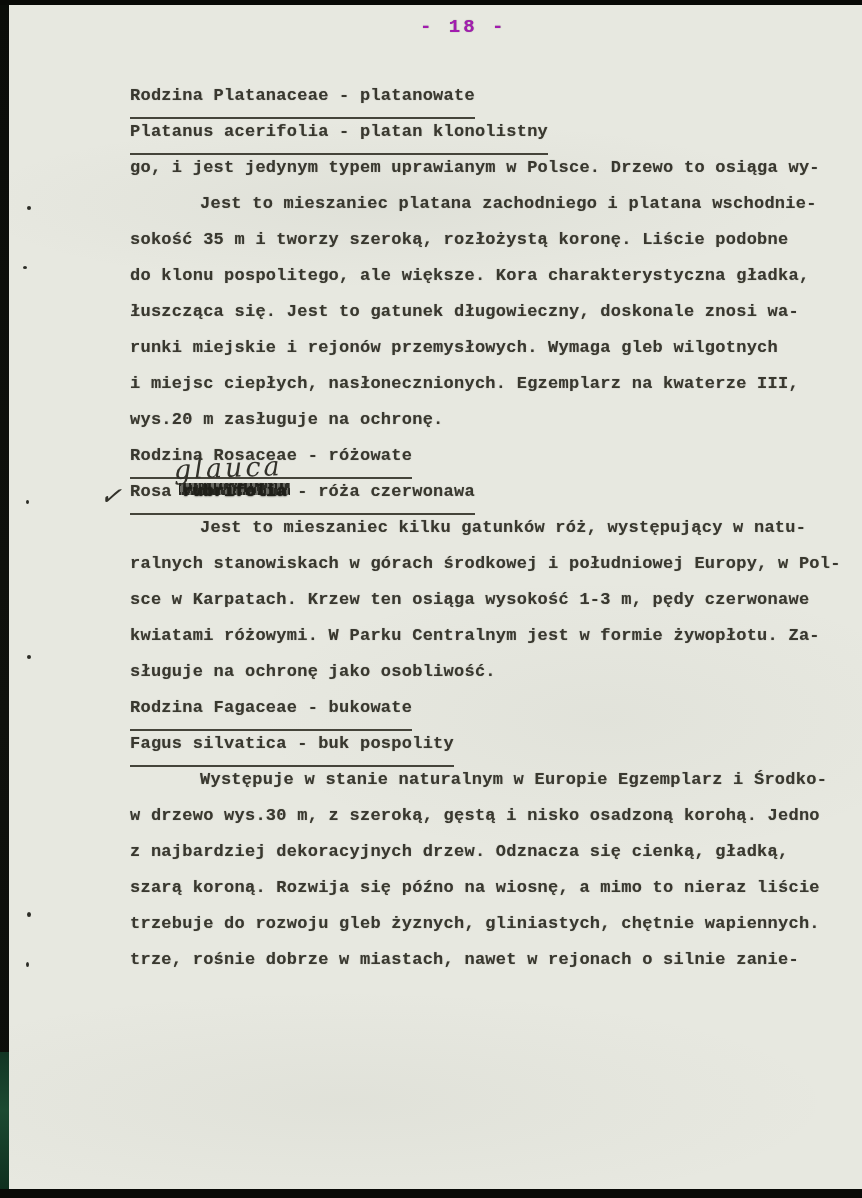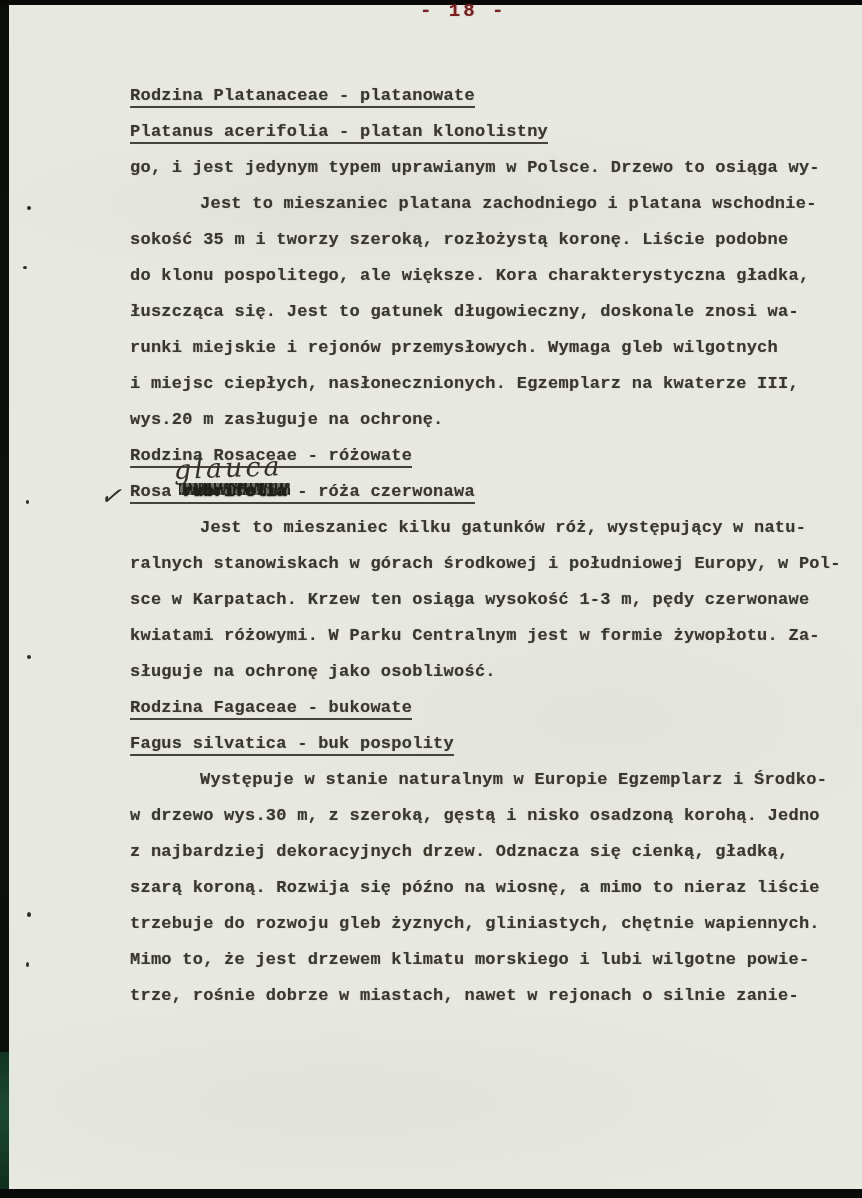--- a/index.html
+++ b/index.html
@@ -12,35 +12,35 @@
       #e7e8e0;
     font-family:"Liberation Mono","DejaVu Sans Mono",monospace;
   }
   .edge-left{position:absolute;left:0;top:0;width:9px;height:1198px;background:linear-gradient(180deg,#0b0d09 0%,#10120d 60%,#0b0d09 100%);}
   .edge-left-green{position:absolute;left:0;top:1052px;width:9px;height:146px;background:linear-gradient(180deg,#123524,#1c4a31 40%,#0e2c1d);}
   .edge-top{position:absolute;left:0;top:0;width:862px;height:5px;background:#090a07;}
   .edge-bottom{position:absolute;left:0;top:1189px;width:862px;height:9px;background:#090a07;}
   .speck{position:absolute;background:#2c2c26;border-radius:50%;}
 
   .pagenum{
-    position:absolute;left:420px;top:0;
-    font-size:19px;font-weight:bold;letter-spacing:3px;color:#7f1d1d;
+    position:absolute;left:420px;top:16px;
+    font-size:19px;font-weight:bold;letter-spacing:3px;color:#a21caf;
     text-shadow:0 0 1px rgba(50,50,44,0.55);
   }
 
   .content{
     position:absolute;left:130px;top:78px;width:712px;
     font-size:17px;line-height:36px;font-weight:bold;
     letter-spacing:0.25px;color:#39382f;
     text-shadow:0 0 1px rgba(55,54,46,0.5);
     white-space:nowrap;
   }
   .row{height:36px;}
   .indent{padding-left:70px;}
-  .uline{border-bottom:2px solid #45443a;padding-bottom:1px;}
+  .uline{border-bottom:2px solid #45443a;padding-bottom:12px;}
 
   .rosa-row{position:relative;}
   .crossed{
     position:relative;display:inline-block;color:#23221c;
     text-shadow:0 0 2px rgba(20,20,16,0.95), 1px 0 1px rgba(20,20,16,0.8);
   }
   .crossed .scribble{
     position:absolute;left:-3px;right:-3px;top:9px;height:12px;
     background:
       repeating-linear-gradient(100deg, rgba(30,30,24,0.85) 0 2px, rgba(30,30,24,0.15) 2px 5px),
@@ -99,19 +99,18 @@
   <div class="row">kwiatami różowymi. W Parku Centralnym jest w formie żywopłotu. Za-</div>
   <div class="row">sługuje na ochronę jako osobliwość.</div>
 
   <div class="row"><span class="uline">Rodzina Fagaceae - bukowate</span></div>
   <div class="row"><span class="uline">Fagus silvatica - buk pospolity</span></div>
   <div class="row indent">Występuje w stanie naturalnym w Europie Egzemplarz i Środko-</div>
   <div class="row">w drzewo wys.30 m, z szeroką, gęstą i nisko osadzoną korohą. Jedno</div>
   <div class="row">z najbardziej dekoracyjnych drzew. Odznacza się cienką, gładką,</div>
   <div class="row">szarą koroną. Rozwija się późno na wiosnę, a mimo to nieraz liście</div>
   <div class="row">trzebuje do rozwoju gleb żyznych, gliniastych, chętnie wapiennych.</div>
-  <div class="row">Mimo to, że jest drzewem klimatu morskiego i lubi wilgotne powie-</div>
   <div class="row">trze, rośnie dobrze w miastach, nawet w rejonach o silnie zanie-</div>
 
   <div class="handwritten">glauca</div>
   <div class="checkmark">✓</div>
 
 </div>
 
 </body></html>

